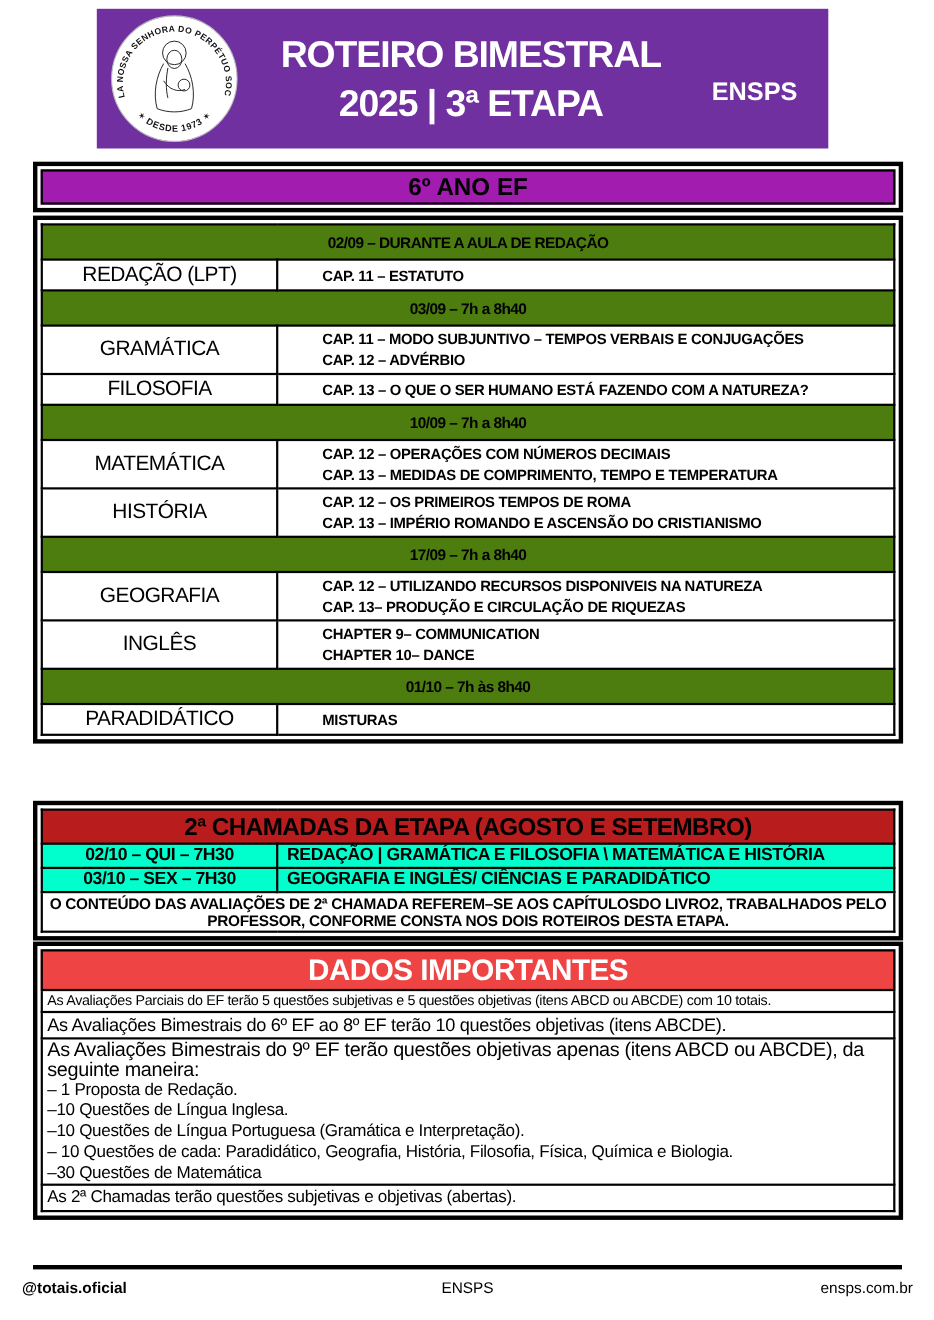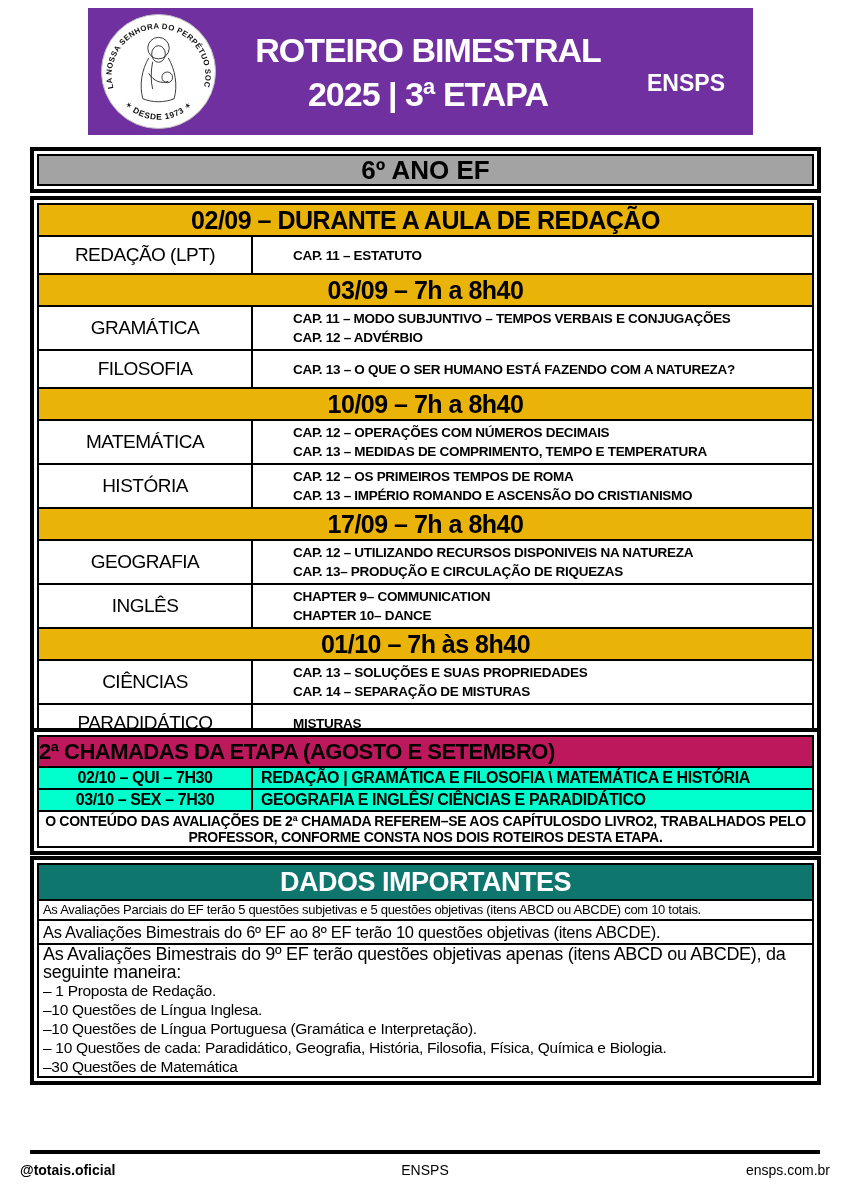--- a/index.html
+++ b/index.html
@@ -14,47 +14,47 @@
   .hdr .titles { position:absolute; left:140px; top:0; width:400px; height:127px;
                  display:flex; flex-direction:column; justify-content:center; align-items:center; }
   .hdr .t1, .hdr .t2 { color:#fff; font-weight:bold; font-size:34px; letter-spacing:-1px; line-height:44px; white-space:nowrap; }
   .hdr .abbr { position:absolute; right:28px; top:62px; color:#fff; font-weight:bold; font-size:23px; letter-spacing:0; }
 
   
   .frame { position:absolute; left:30px; width:791px; border:4px solid #000; background:#fff; padding:3px; }
 
   
   .yellow-frame { top:147px; }
-  .grade { border:2px solid #000; background:#a3a3a3; height:32px; display:flex;
-           align-items:center; justify-content:center; font-weight:bold; font-size:26px; }
+  .grade { border:2px solid #000; background:#a21caf; height:32px; display:flex;
+           align-items:center; justify-content:center; font-weight:bold; font-size:22px; }
 
   
   .sched-frame { top:196px; }
   table.sched { width:100%; border-collapse:collapse; }
   table.sched td { border:2px solid #000; vertical-align:middle; }
-  td.datebar { background:#eab308; text-align:center; font-weight:bold; font-size:25px; height:32px; letter-spacing:-0.5px; }
+  td.datebar { background:#4d7c0f; text-align:center; font-weight:bold; font-size:14px; height:32px; letter-spacing:-0.5px; }
   td.subj { width:214px; text-align:center; font-size:19px; letter-spacing:-0.5px; }
   td.cont { padding:2px 6px 2px 8px; }
   td.cont div { font-size:13.5px; font-weight:600; letter-spacing:-0.3px; line-height:19px; white-space:nowrap;margin-left:32px; }
-  tr.single td { height:38px; }
+  tr.single td { height:28px; }
   tr.double td { height:42px; }
 
   
   .cham-frame { top:728px; }
   table.cham { width:100%; border-collapse:collapse; }
   table.cham td { border:2px solid #000; vertical-align:middle; }
-  td.orange { background:#be185d; text-align:left; font-weight:bold; font-size:22px; height:31px; letter-spacing:-0.5px; }
+  td.orange { background:#b91c1c; text-align:center; font-weight:bold; font-size:22px; height:31px; letter-spacing:-0.5px; }
   tr.cyan td { background:#00FFCC; height:22px; font-weight:bold; font-size:16px; letter-spacing:-0.4px; }
   td.dt { width:214px; text-align:center; }
   td.cyansub { padding-left:8px; }
   td.notecell { text-align:center; font-size:14px; font-weight:600; letter-spacing:-0.3px; line-height:16px; padding:1px 2px; }
 
   
   .dados-frame { top:856px; }
-  .dados-banner { border:2px solid #000; background:#0f766e; color:#fff; font-weight:bold;
+  .dados-banner { border:2px solid #000; background:#ef4444; color:#fff; font-weight:bold;
                   font-size:27px; text-align:center; height:38px; display:flex; align-items:center; justify-content:center; letter-spacing:-0.5px; }
   .drow { border:2px solid #000; border-top:none; padding:0 4px; }
   .drow.small { font-size:13px; line-height:18px; letter-spacing:-0.3px; }
   .drow.big { font-size:16.5px; line-height:22px; letter-spacing:-0.3px; }
   .drow.list .lhead { font-size:18px; line-height:18px; letter-spacing:-0.3px; }
   .drow.list .litem { font-size:15.5px; line-height:19px; letter-spacing:-0.3px; }
 
   
   .rule { position:absolute; left:30px; top:1150px; width:790px; height:4px; background:#000; }
   .footer { position:absolute; left:20px; top:1162px; width:810px; display:flex; align-items:center; font-size:14px; }
@@ -168,27 +168,20 @@
         <td class="subj">INGLÊS</td>
         <td class="cont">
           <div>CHAPTER 9– COMMUNICATION</div>
           <div>CHAPTER 10– DANCE</div>
         </td>
       </tr>
 
       <tr>
         <td class="datebar" colspan="2">01/10 – 7h às 8h40</td>
       </tr>
-      <tr class="double">
-        <td class="subj">CIÊNCIAS</td>
-        <td class="cont">
-          <div>CAP. 13 – SOLUÇÕES E SUAS PROPRIEDADES</div>
-          <div>CAP. 14 – SEPARAÇÃO DE MISTURAS</div>
-        </td>
-      </tr>
       <tr class="single">
         <td class="subj">PARADIDÁTICO</td>
         <td class="cont">
           <div>MISTURAS</div>
         </td>
       </tr>
     </tbody>
       </table>
   </div>
 
@@ -218,20 +211,21 @@
     <div class="drow small">As Avaliações Parciais do EF terão 5 questões subjetivas e 5 questões objetivas (itens ABCD ou ABCDE) com 10 totais.</div>
     <div class="drow big">As Avaliações Bimestrais do 6º EF ao 8º EF terão 10 questões objetivas (itens ABCDE).</div>
     <div class="drow list">
       <div class="lhead">As Avaliações Bimestrais do 9º EF terão questões objetivas apenas (itens ABCD ou ABCDE), da seguinte maneira:</div>
       <div class="litem">– 1 Proposta de Redação.</div>
       <div class="litem">–10 Questões de Língua Inglesa.</div>
       <div class="litem">–10 Questões de Língua Portuguesa (Gramática e Interpretação).</div>
       <div class="litem">– 10 Questões de cada: Paradidático, Geografia, História, Filosofia, Física, Química e Biologia.</div>
       <div class="litem">–30 Questões de Matemática</div>
     </div>
+    <div class="drow big" style="font-size:15.5px;">As 2ª Chamadas terão questões subjetivas e objetivas (abertas).</div>
   </div>
 
   <div class="rule"></div>
   <div class="footer">
     <div class="fl">@totais.oficial</div>
     <div class="fc">ENSPS</div>
     <div class="fr">ensps.com.br</div>
   </div>
 
 </div>

